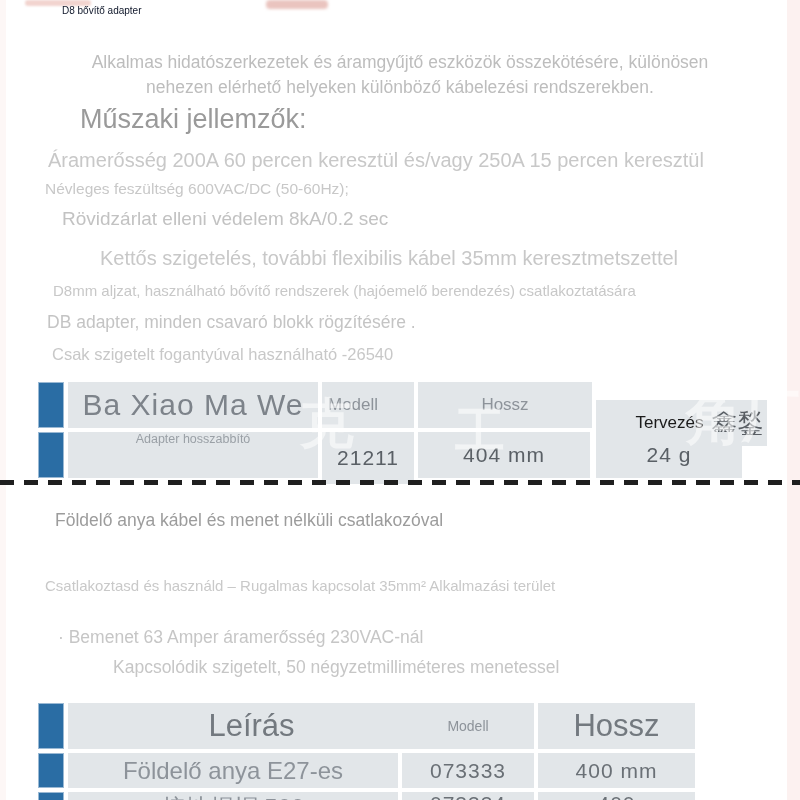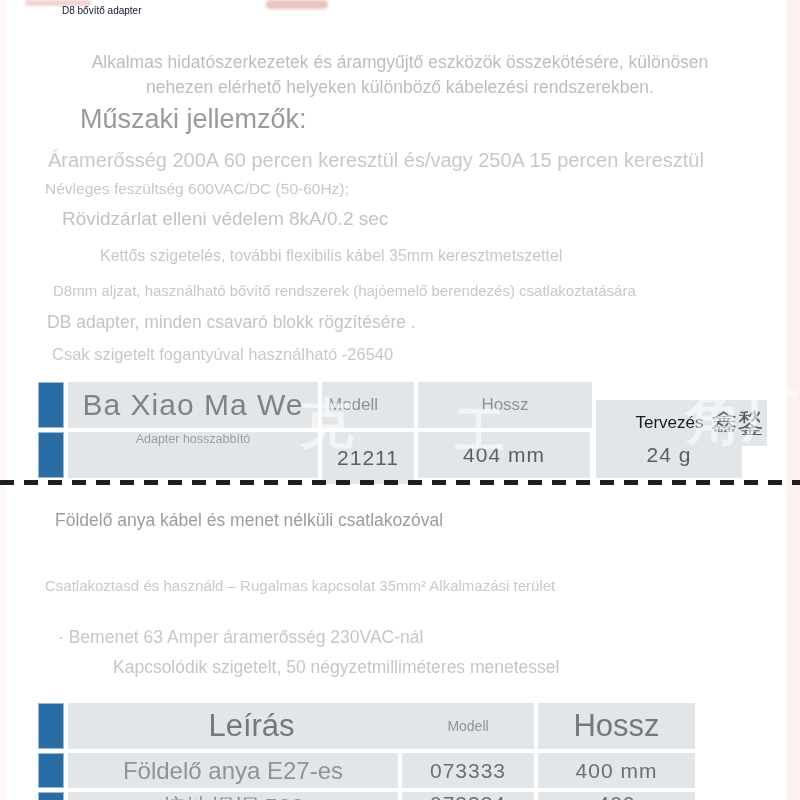--- a/index.html
+++ b/index.html
@@ -14,21 +14,21 @@
   .smudge1{left:25px;top:0;width:66px;height:6px;background:#f2d4cf;border-radius:3px;filter:blur(1px);}
   .smudge2{left:266px;top:0;width:62px;height:9px;background:#eac4bf;border-radius:4px;filter:blur(1.5px);}
   
   .title{left:62px;top:5px;font-size:10px;color:#0f172a;}
   .intro{left:70px;top:50px;width:660px;text-align:center;font-size:17.5px;line-height:1.45;color:#bdbdbd;}
   .specs-heading{left:80px;top:104px;font-size:27px;color:#9a9a9a;}
   .spec{color:#c8c8c8;white-space:nowrap;}
   .spec0{left:48px;top:149px;font-size:20px;text-align:center;}
   .spec1{left:45px;top:180px;font-size:15.5px;}
   .spec2{left:62px;top:208px;font-size:19px;color:#c2c2c2;}
-  .spec3{left:100px;top:247px;font-size:16px;}
+  .spec3{left:100px;top:247px;font-size:20px;}
   .spec4{left:53px;top:282px;font-size:15px;}
   .spec5{left:47px;top:312px;font-size:17.5px;color:#c4c4c4;}
   .spec6{left:52px;top:345px;font-size:16.5px;}
   
   .cell{background:#e2e6e9;display:flex;align-items:center;justify-content:center;}
   .bluebar{background:#2a6da4;border:1px solid #9ab9d4;box-sizing:border-box;}
   .t1-name{font-size:30px;color:#7d838a;letter-spacing:1px;}
   .t1-colhead{font-size:17px;color:#8d939a;}
   .t1-tervezes{font-size:17px;color:#1b1b1b;font-family:"Liberation Sans",sans-serif;}
   .t1-glyphs{font-size:26px;color:#40464c;margin-left:8px;opacity:.85;}

